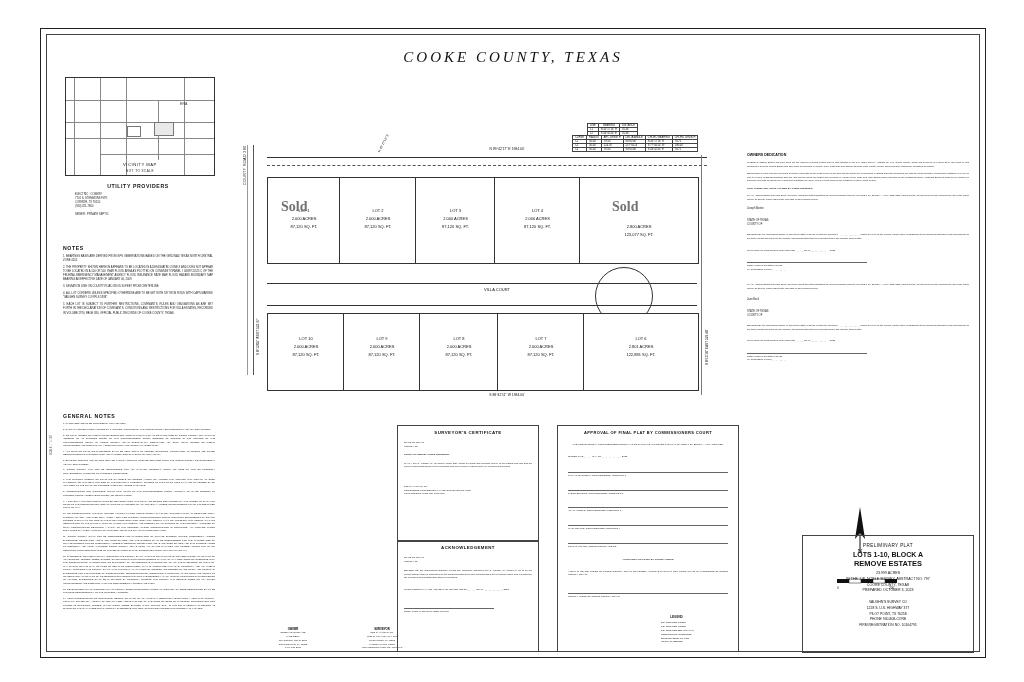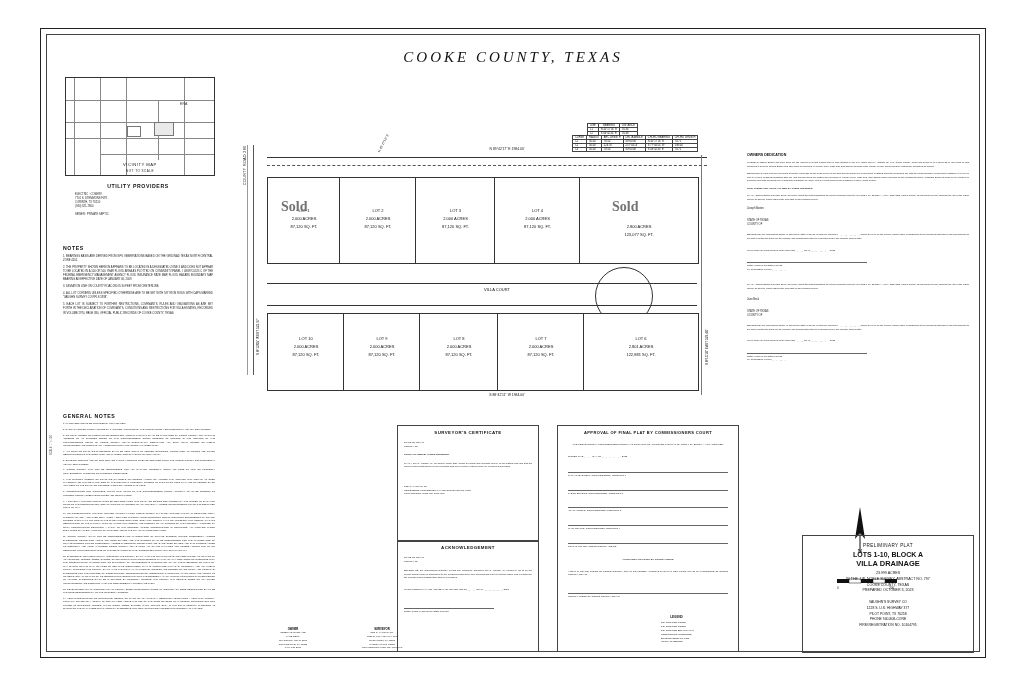--- a/index.html
+++ b/index.html
@@ -377,21 +377,21 @@
           <div>1228 S. U.S. HIGHWAY 377</div>
           <div>PILOT POINT, TX 76258</div>
           <div>PHONE 940-808-CORE</div>
           <div>FIRM REGISTRATION NO. 10104795</div>
         </div>
       </div>
 
       <div class="tblock">
         <div class="tb1">PRELIMINARY PLAT</div>
         <div class="tb2">LOTS 1-10, BLOCK A</div>
-        <div class="tb3">VILLA DRAINAGE</div>
+        <div class="tb3">REMOVE ESTATES</div>
         <div class="tb4">23.999 ACRES</div>
         <div class="tb4" style="margin-top:0;">IN THE J.W. NOBLE SURVEY, ABSTRACT NO. 797</div>
         <div class="tb4" style="margin-top:0;">COOKE COUNTY, TEXAS</div>
         <div class="tb4" style="margin-top:0;">PREPARED OCTOBER 3, 2023</div>
         <div class="tb5">VAUGHN'S SURVEY CO</div>
         <div class="tb5" style="margin-top:0;">1228 S. U.S. HIGHWAY 377</div>
         <div class="tb5" style="margin-top:0;">PILOT POINT, TX  76258</div>
         <div class="tb5" style="margin-top:0;">PHONE 940-808-CORE</div>
         <div class="tb5" style="margin-top:0;">FIRM REGISTRATION NO. 10104795</div>
       </div>

